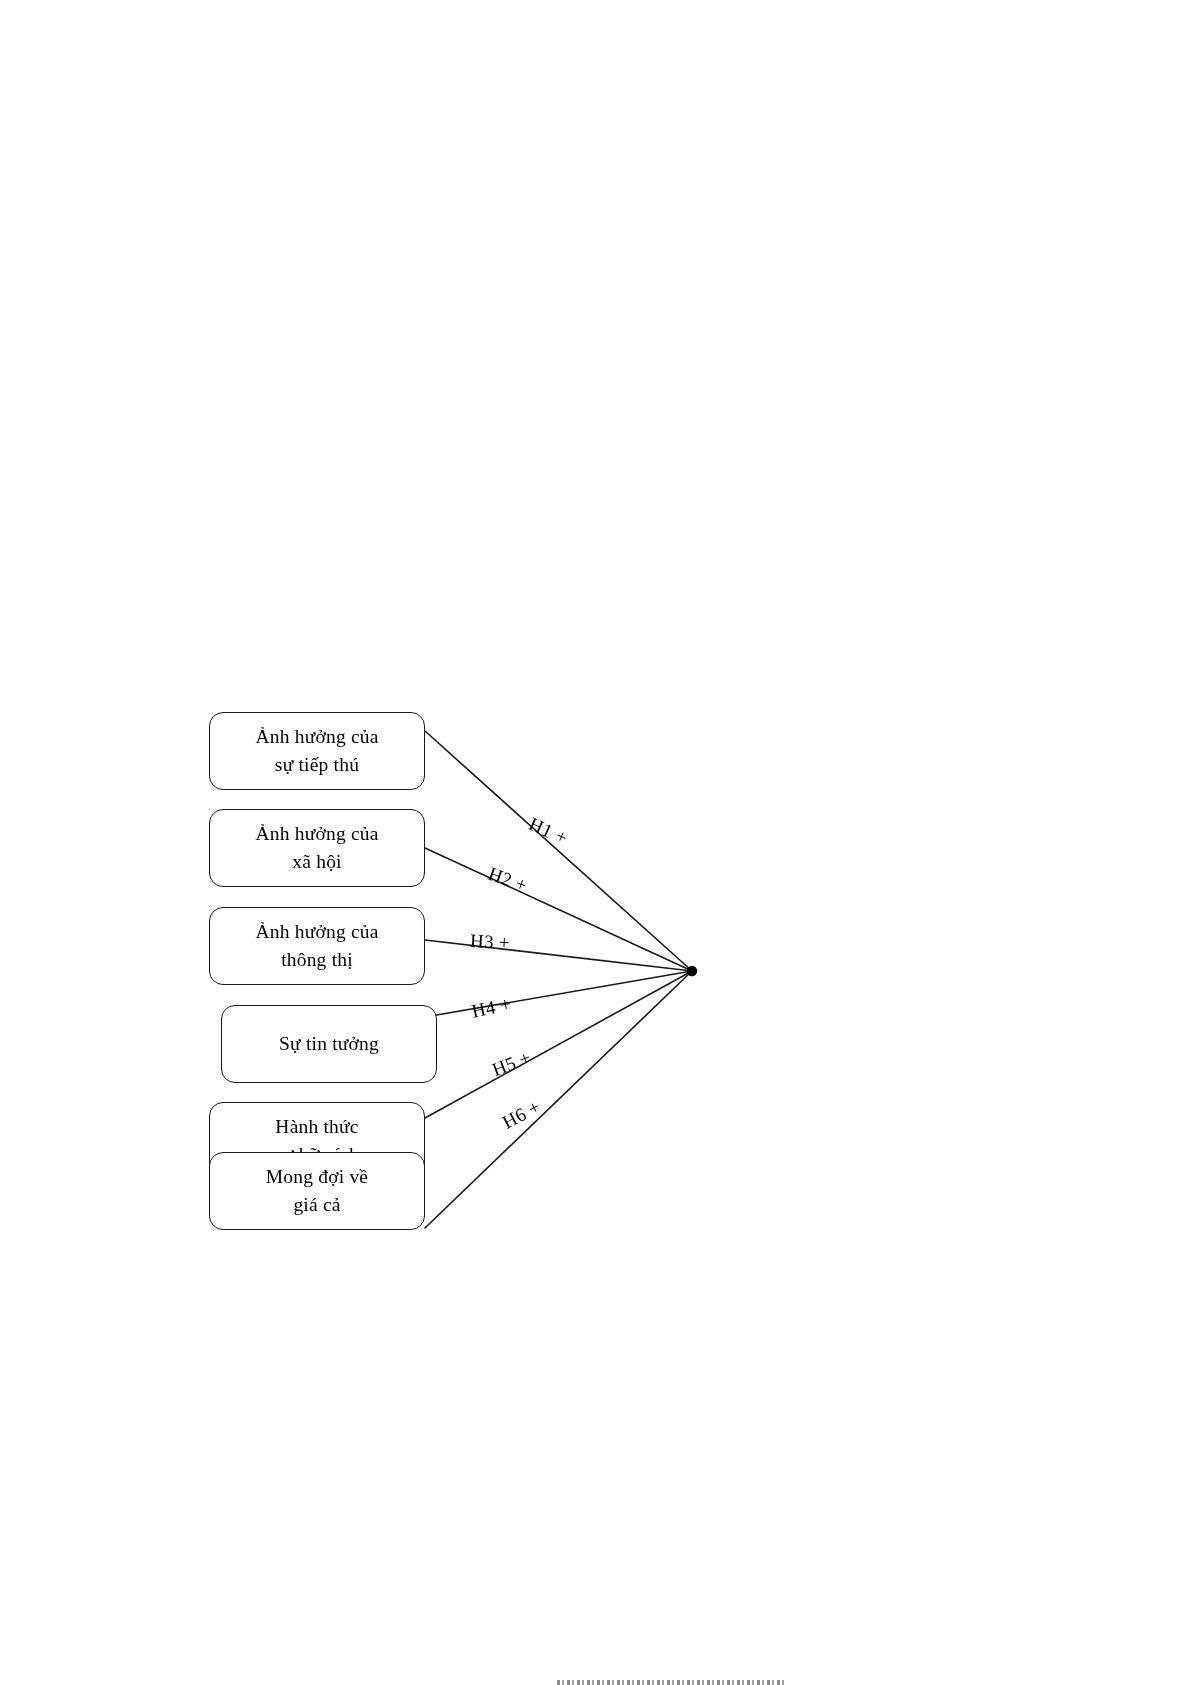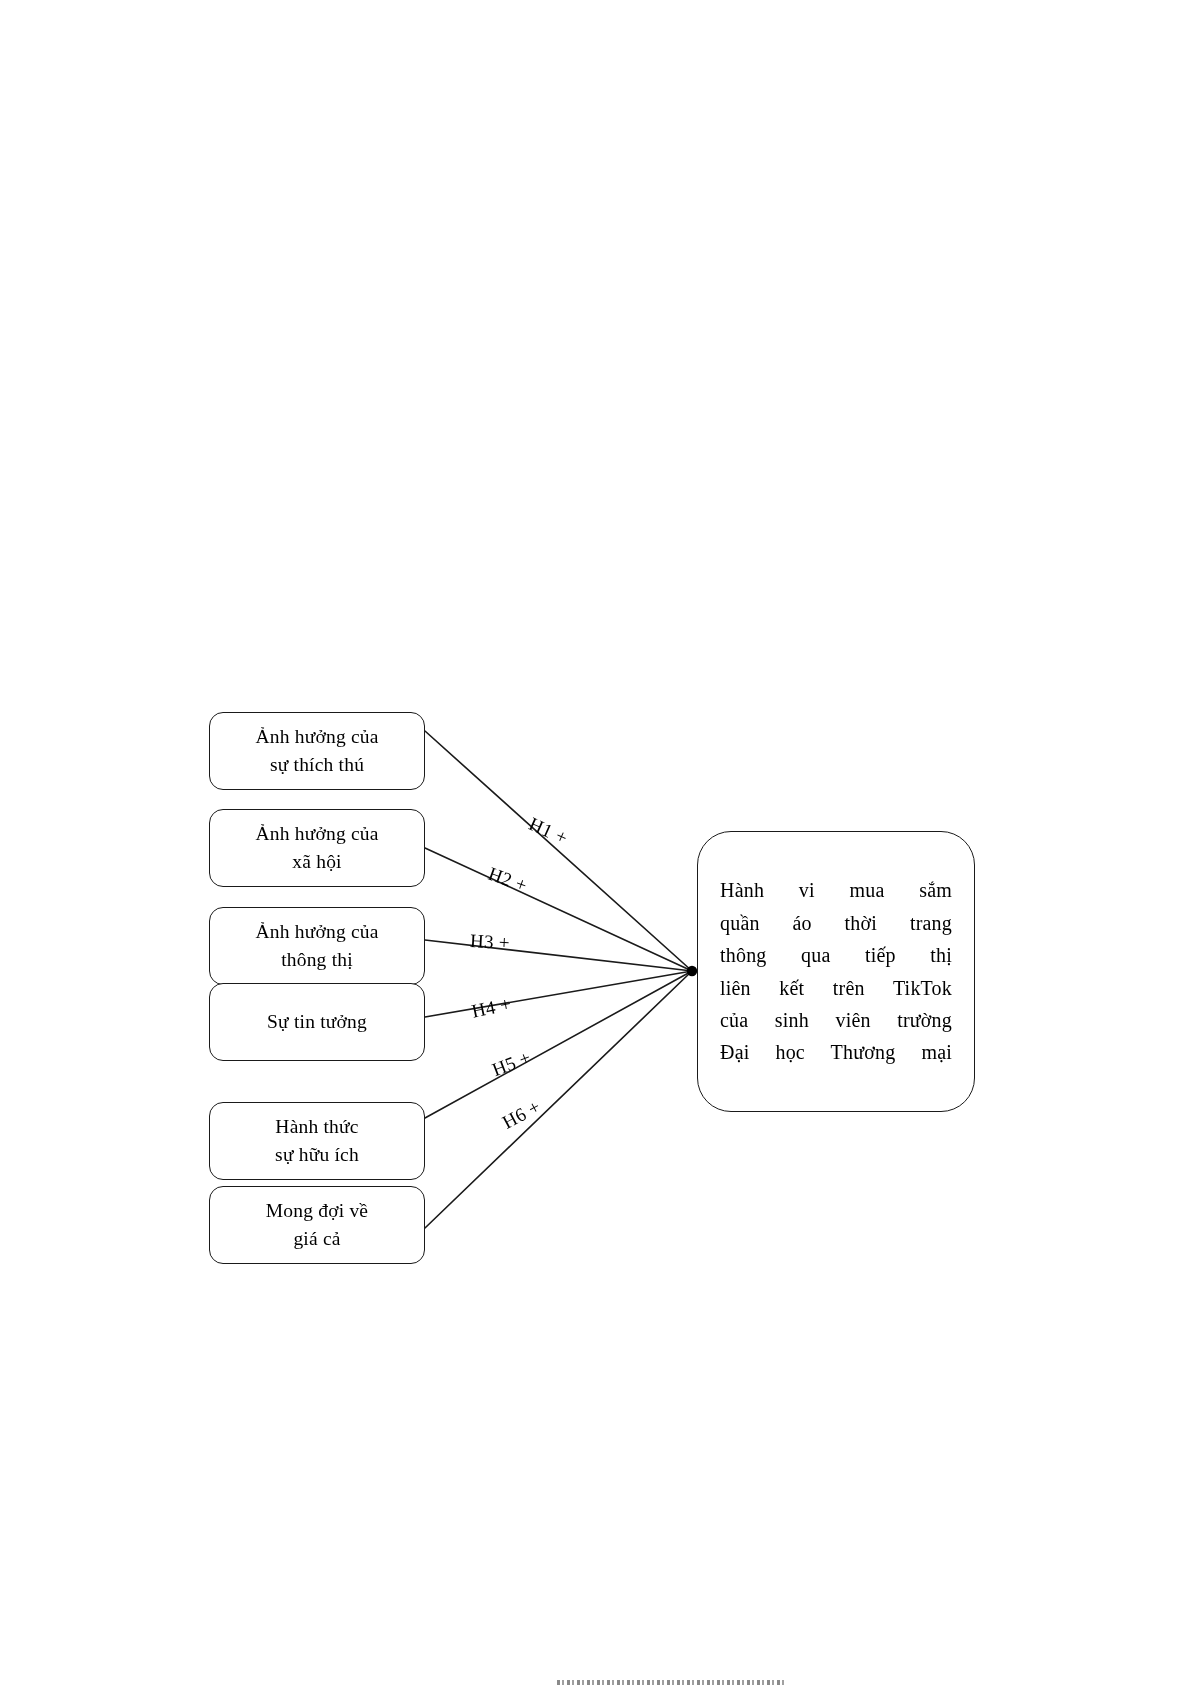--- a/index.html
+++ b/index.html
@@ -106,46 +106,43 @@
       <line x1="425" y1="848" x2="692" y2="971"></line>
       <line x1="425" y1="940" x2="692" y2="971"></line>
       <line x1="425" y1="1017" x2="692" y2="971"></line>
       <line x1="425" y1="1118" x2="692" y2="971"></line>
       <line x1="425" y1="1228" x2="692" y2="971"></line>
     </g>
     <circle cx="692" cy="971" r="5.2" fill="#000000"></circle>
   </svg>
 
   <div class="node-box antecedent-box" style="top:712px;">
-    <span class="node-label"><span>Ảnh hưởng của</span><br><span>sự thích thú</span></span>
+    <span class="node-label"><span>Ảnh hưởng của</span><br><span>sự tiếp thú</span></span>
   </div>
 
   <div class="node-box antecedent-box" style="top:809px;">
     <span class="node-label"><span>Ảnh hưởng của</span><br><span>xã hội</span></span>
   </div>
 
   <div class="node-box antecedent-box" style="top:907px;">
     <span class="node-label"><span>Ảnh hưởng của</span><br><span>thông thị</span></span>
   </div>
 
-  <div class="node-box antecedent-box" style="top:983px;">
+  <div class="node-box antecedent-box" style="top:1005px;margin-left:12px;">
     <span class="node-label">Sự tin tưởng</span>
   </div>
 
   <div class="node-box antecedent-box" style="top:1102px;">
     <span class="node-label"><span>Hành thức</span><br><span>sự hữu ích</span></span>
   </div>
 
-  <div class="node-box antecedent-box" style="top:1186px;">
+  <div class="node-box antecedent-box" style="top:1152px;">
     <span class="node-label"><span>Mong đợi về</span><br><span>giá cả</span></span>
   </div>
 
-  <div class="node-box" id="outcome-box">
-    <span class="node-label"><span>Hành vi mua sắm</span><br><span>quần áo thời trang</span><br><span>thông qua tiếp thị</span><br><span>liên kết trên TikTok</span><br><span>của sinh viên trường</span><br><span>Đại học Thương mại</span></span>
-  </div>
 
   <div class="hyp-label" style="left:530px; top:812px; transform:rotate(24deg);">H1 +</div>
   <div class="hyp-label" style="left:489px; top:862px; transform:rotate(20deg);">H2 +</div>
   <div class="hyp-label" style="left:470px; top:930px; transform:rotate(3deg);">H3 +</div>
   <div class="hyp-label" style="left:472px; top:1001px; transform:rotate(-12deg);">H4 +</div>
   <div class="hyp-label" style="left:493px; top:1060px; transform:rotate(-21deg);">H5 +</div>
   <div class="hyp-label" style="left:504px; top:1113px; transform:rotate(-28deg);">H6 +</div>
 
   <div class="footer-strip">
     <div class="footer-bar"></div>

